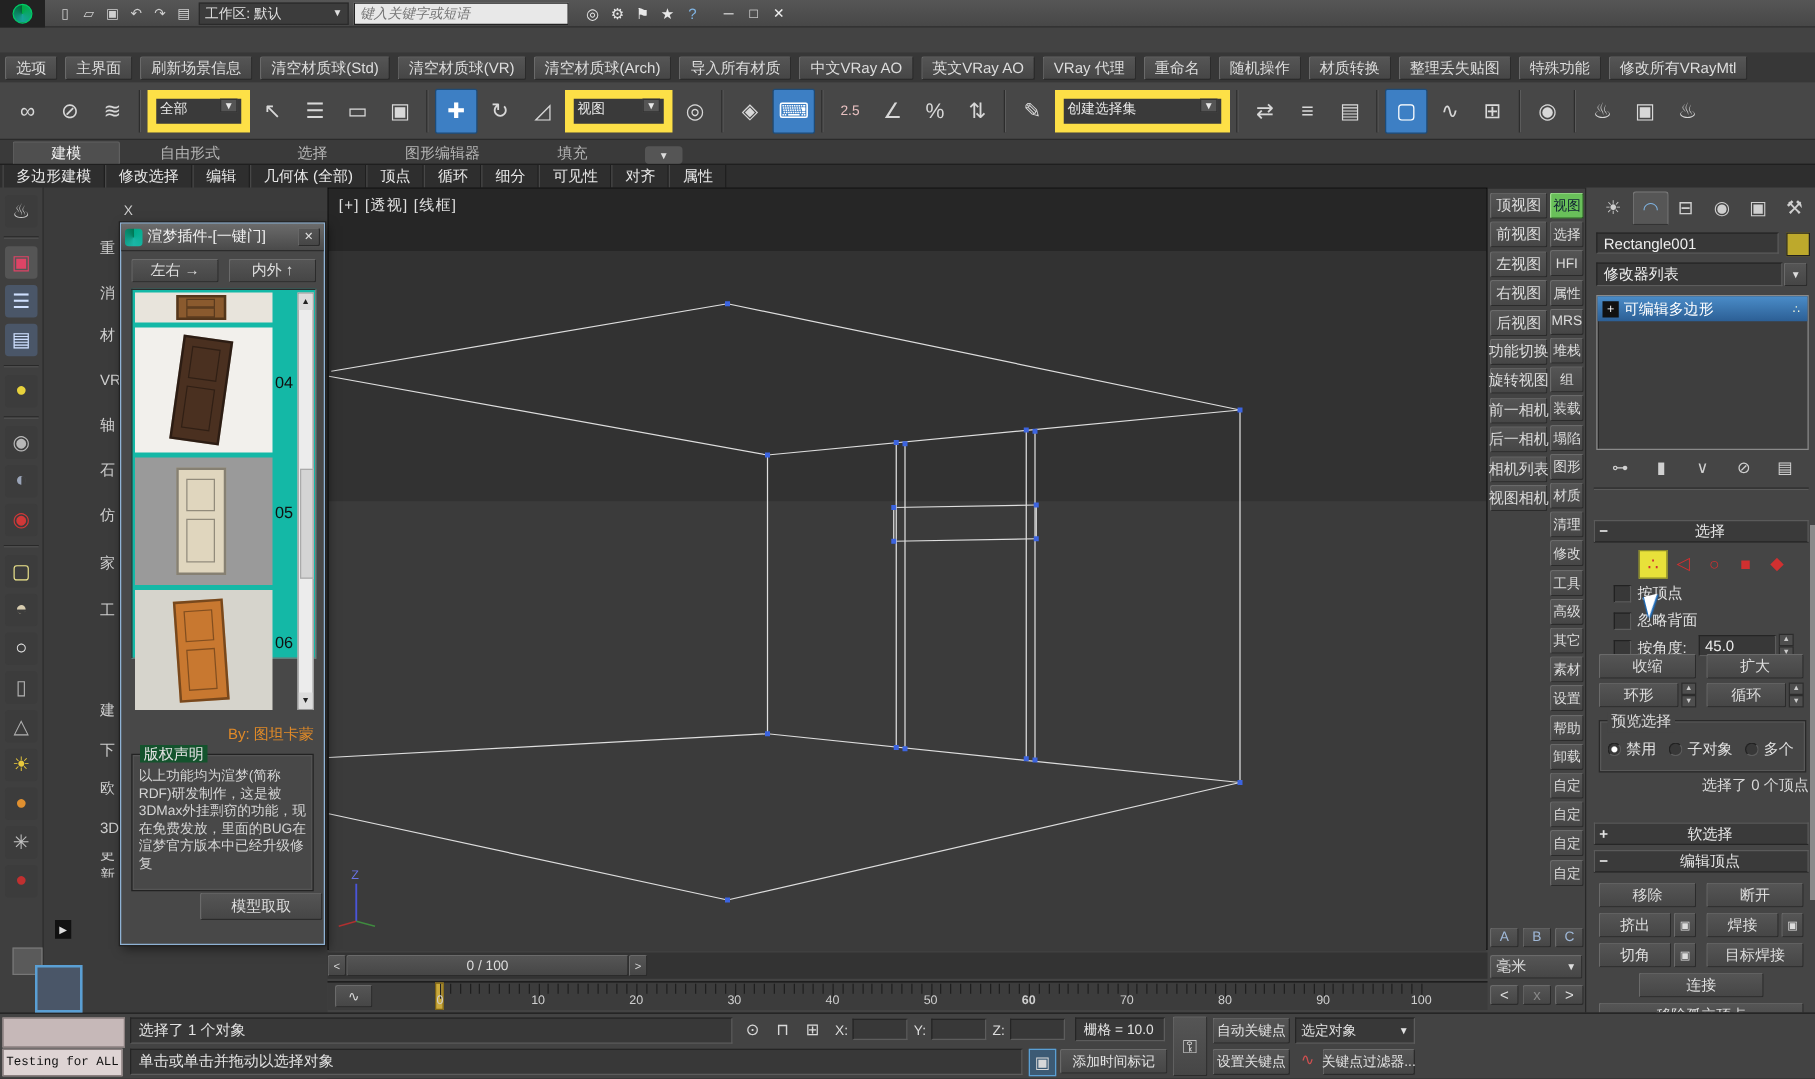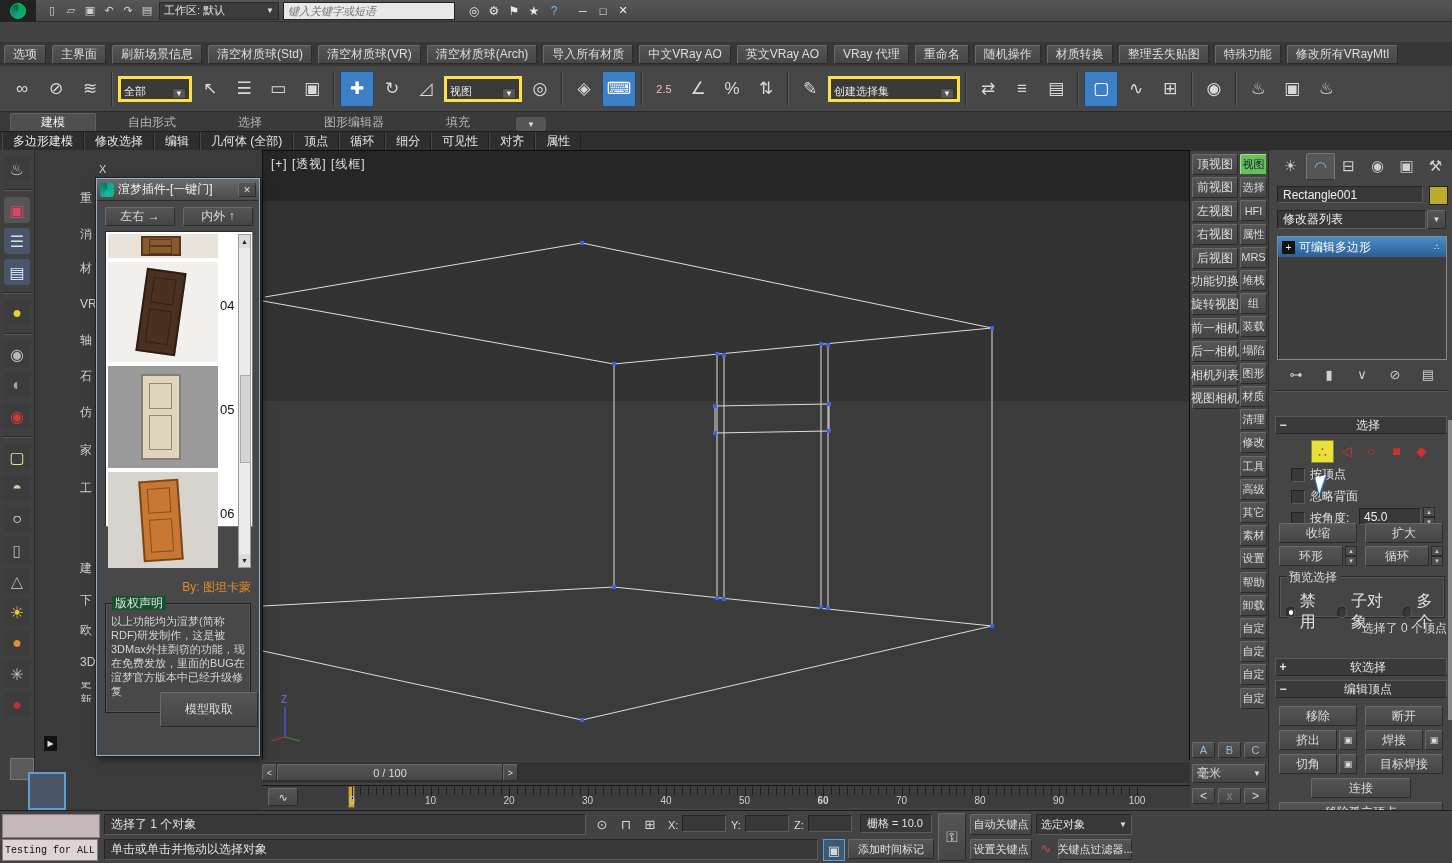--- a/index.html
+++ b/index.html
@@ -36,21 +36,21 @@
   .scriptbar{left:0;top:42px;width:1452px;height:24px;background:#373737;display:flex;align-items:center;
        gap:6px;padding-left:4px;box-sizing:border-box;}
   .sbtn{height:19px;padding:0 8px;font-size:12px;}
   
   .maintb{left:0;top:66px;width:1452px;height:46px;background:#474747;display:flex;align-items:center;
        gap:2px;padding-left:6px;box-sizing:border-box;border-bottom:1px solid #2a2a2a;}
   .mico{width:32px;height:34px;display:flex;align-items:center;justify-content:center;font-size:17px;
        color:#d8d8d8;border-radius:2px;}
   .mico.active{background:#3d7fc4;border:1px solid #1e4b77;color:#fff;}
   .msep{width:1px;height:34px;background:#2d2d2d;margin:0 3px;border-right:1px solid #5b5b5b;}
-  .mdd{height:20px;background:#3a3a3a;border:3px solid #fde047;display:flex;align-items:flex-end;
+  .mdd{height:20px;background:#3a3a3a;border:7px solid #fde047;display:flex;align-items:flex-start;
        justify-content:space-between;padding:0 3px;color:#e8e8e8;font-size:11px;}
   .mdd .arr{background:#555;border:1px solid #333;font-size:8px;padding:0 2px;margin-left:4px;}
   
   .ribbon{left:0;top:112px;width:1452px;height:38px;background:#3a3a3a;box-sizing:border-box;}
   .rtabs{display:flex;height:19px;align-items:flex-end;padding-left:10px;gap:2px;}
   .rtab{padding:0 30px;height:17px;display:flex;align-items:center;color:#b5b5b5;font-size:12px;}
   .rtab.active{background:#4f4f4f;color:#f2f2f2;border:1px solid #606060;border-bottom:none;border-radius:2px 2px 0 0;}
   .rmin{width:30px;height:14px;margin-left:14px;display:flex;align-items:center;justify-content:center;
         background:#555;border-radius:3px;color:#ddd;font-size:8px;}
   .rpanels{display:flex;height:19px;background:#2e2e2e;border-top:1px solid #1f1f1f;padding-left:2px;}
@@ -81,37 +81,37 @@
   .cptab{position:absolute;width:27px;height:25px;top:3px;display:flex;align-items:center;justify-content:center;
         font-size:15px;color:#cfcfcf;}
   .cptab.active{background:#565656;border:1px solid #777;border-bottom-color:#333;border-radius:3px 3px 0 0;color:#7fb2e0;}
   .rollout{position:absolute;left:6px;width:172px;height:18px;background:#3a3a3a;border:1px solid #5a5a5a;
         border-bottom-color:#262626;display:flex;align-items:center;font-size:12px;color:#e4e4e4;box-sizing:border-box;}
   .rollout .pm{width:14px;text-align:center;font-weight:bold;}
   .rollout .rt{flex:1;text-align:center;}
   .cpbtn{position:absolute;height:20px;font-size:12px;}
   .cb{position:absolute;display:flex;align-items:center;gap:5px;font-size:12px;color:#e0e0e0;}
   .cb .box{width:12px;height:12px;background:#383838;border:1px solid #222;border-bottom-color:#5c5c5c;border-right-color:#5c5c5c;}
-  .radio{display:flex;align-items:center;gap:4px;font-size:16px;color:#e0e0e0;}
+  .radio{display:flex;align-items:center;gap:4px;font-size:12px;color:#e0e0e0;}
   .radio .dot{width:11px;height:11px;border-radius:50%;background:#383838;border:1px solid #222;
         border-bottom-color:#5c5c5c;border-right-color:#5c5c5c;box-sizing:border-box;}
   .radio.sel .dot{background:radial-gradient(#fff 0 30%,#383838 45%);}
   .spin{position:absolute;width:12px;height:20px;display:flex;flex-direction:column;}
   .spin div{flex:1;background:#4e4e4e;border:1px solid #2c2c2c;color:#ccc;font-size:6px;
         display:flex;align-items:center;justify-content:center;}
   .subobj{position:absolute;width:21px;height:21px;display:flex;align-items:center;justify-content:center;font-size:14px;}
   
   .plugin{left:96px;top:178px;width:164px;height:578px;background:#484848;border:1px solid #8fb2d4;
         box-shadow:0 0 0 1px #222,2px 3px 8px rgba(0,0,0,.5);box-sizing:border-box;}
   .ptitle{height:21px;background:linear-gradient(#6b6b6b,#4a4a4a);display:flex;align-items:center;
         border-bottom:1px solid #2c2c2c;padding:0 3px;}
   .picon{width:14px;height:14px;border-radius:3px;background:conic-gradient(#0a8,#1bb6a7,#075);margin-right:4px;}
   .ptext{flex:1;font-size:12px;color:#f0f0f0;}
   .pclose{width:18px;height:15px;font-size:9px;}
-  .plist{position:absolute;left:8px;top:52px;width:148px;height:296px;background:#ffffff;
+  .plist{position:absolute;left:8px;top:52px;width:148px;height:296px;background:#14b8a6;
         border:1px solid #2a2a2a;border-bottom-color:#777;border-right-color:#777;box-sizing:border-box;}
   .thumb{position:absolute;left:2px;width:110px;overflow:hidden;}
   .pnum{position:absolute;left:114px;width:22px;color:#111;font-size:13px;}
   .pscroll{position:absolute;left:132px;top:2px;width:13px;height:334px;background:#ececec;border:1px solid #999;box-sizing:border-box;}
   .parrow{position:absolute;left:0;width:11px;height:13px;background:#dcdcdc;color:#222;font-size:7px;
         display:flex;align-items:center;justify-content:center;}
   .pthumbbar{position:absolute;left:1px;width:9px;height:86px;background:#d4d4d4;border:1px solid #aaa;}
   .door{position:absolute;box-sizing:border-box;}
   .panelline{position:absolute;border:1px solid rgba(0,0,0,.35);}
   .pby{position:absolute;right:8px;top:400px;color:#e08a28;font-size:12px;}
@@ -573,21 +573,21 @@
           <div class="parrow" style="bottom: 0px;">▼</div>
           <div class="pthumbbar" style="top: 140px;"></div>
         </div>
       </div>
     <div class="pby">By: 图坦卡蒙</div>
     <div class="pcopy">
       <span class="legend">版权声明</span>
       <span>以上功能均为渲梦(简称RDF)研发制作，这是被3DMax外挂剽窃的功能，现在免费发放，里面的BUG在渲梦官方版本中已经升级修复</span>
     </div>
   </div>
-  <div class="btn abs" style="left:160px;top:692px;width:98px;height:35px;">模型取取</div>
+  <div class="btn abs" style="left:160px;top:714px;width:98px;height:22px;">模型取取</div>
 
   <div class="abs timeslider">
     <div class="btn ts-arrow">&lt;</div>
     <div class="btn ts-btn">0 / 100</div>
     <div class="btn ts-arrow">&gt;</div>
   </div>
 
   <div class="abs trackbar" id="trackbar">
     <div class="btn" style="position:absolute;left:6px;top:2px;width:30px;height:18px;font-size:11px;">∿</div>
     <div class="playhead" style="left:86px;"></div>

